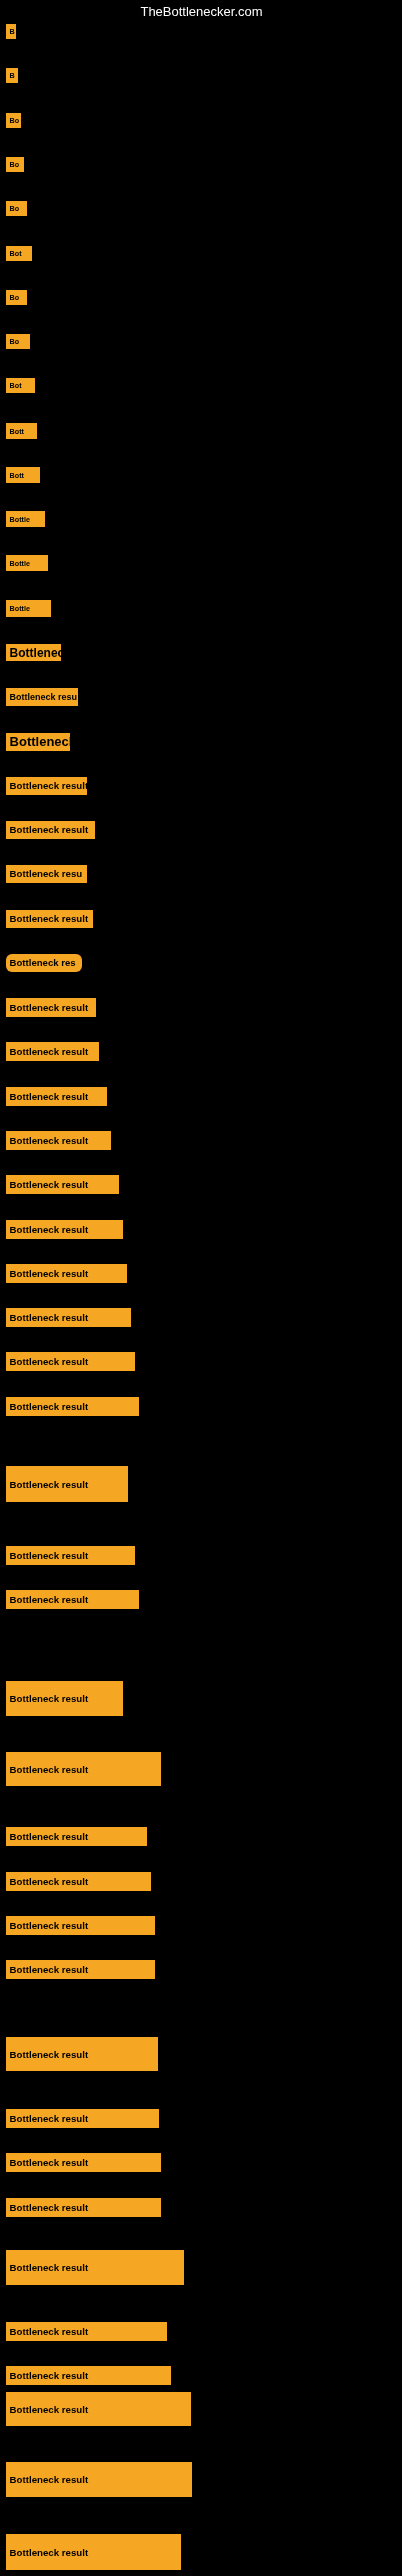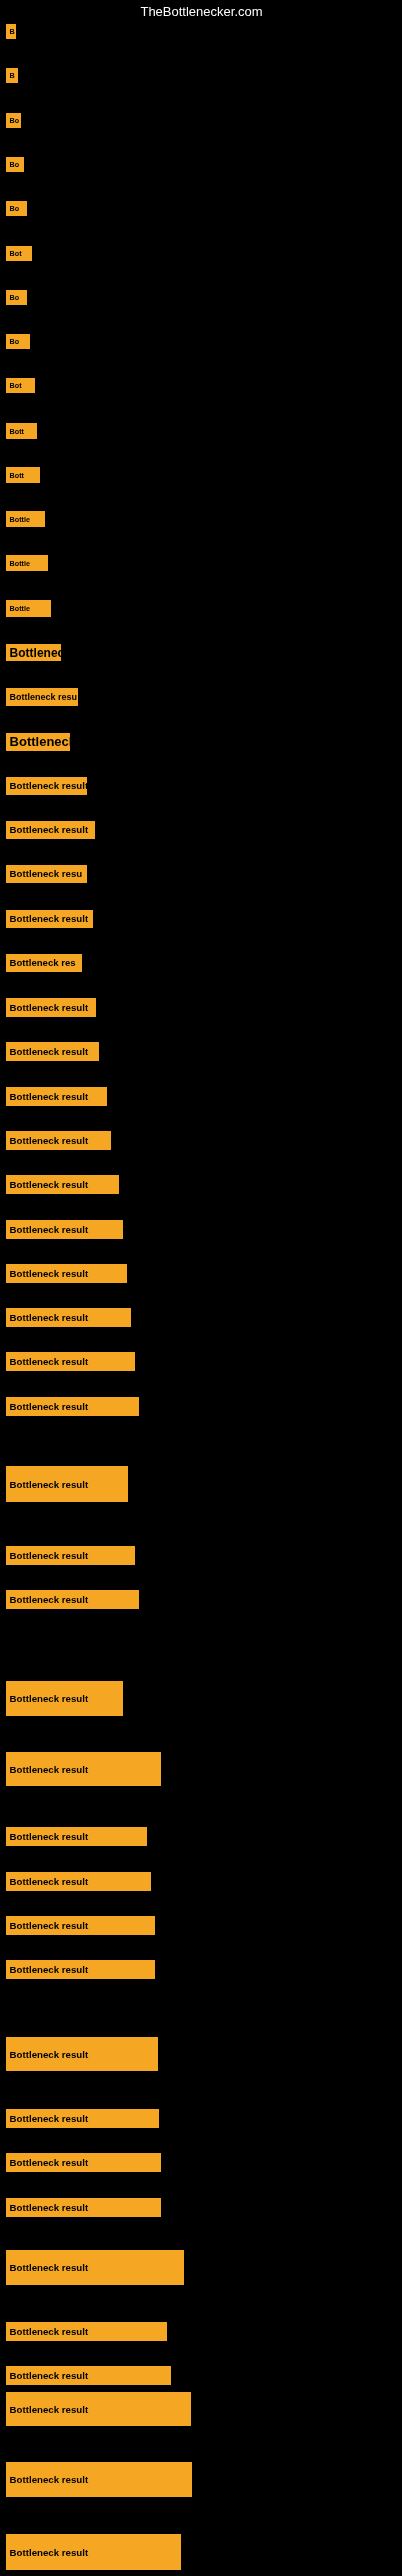--- a/index.html
+++ b/index.html
@@ -102,21 +102,21 @@
     <div class="bar-container" style="top: 821px;">
       <div class="bar" style="width: 89px; height: 17.7px; font-size: 9.7px;">Bottleneck result</div>
     </div>
     <div class="bar-container" style="top: 865px;">
       <div class="bar" style="width: 81px; height: 17.7px; font-size: 9.7px;">Bottleneck resu</div>
     </div>
     <div class="bar-container" style="top: 910px;">
       <div class="bar" style="width: 87px; height: 17.7px; font-size: 9.7px;">Bottleneck result</div>
     </div>
     <div class="bar-container" style="top: 954px;">
-      <div class="bar" style="width: 76px; height: 17.7px; font-size: 9.6px;">Bottleneck res</div>
+      <div class="bar" style="width: 76px; height: 17.7px; font-size: 9.6px; border-radius: 6px;">Bottleneck res</div>
     </div>
     <div class="bar-container" style="top: 998px;">
       <div class="bar" style="width: 90px; height: 18.5px; font-size: 9.7px;">Bottleneck result</div>
     </div>
     <div class="bar-container" style="top: 1042px;">
       <div class="bar" style="width: 93px; height: 18.5px; font-size: 9.7px;">Bottleneck result</div>
     </div>
     <div class="bar-container" style="top: 1087px;">
       <div class="bar" style="width: 101px; height: 18.5px; font-size: 9.7px;">Bottleneck result</div>
     </div>

